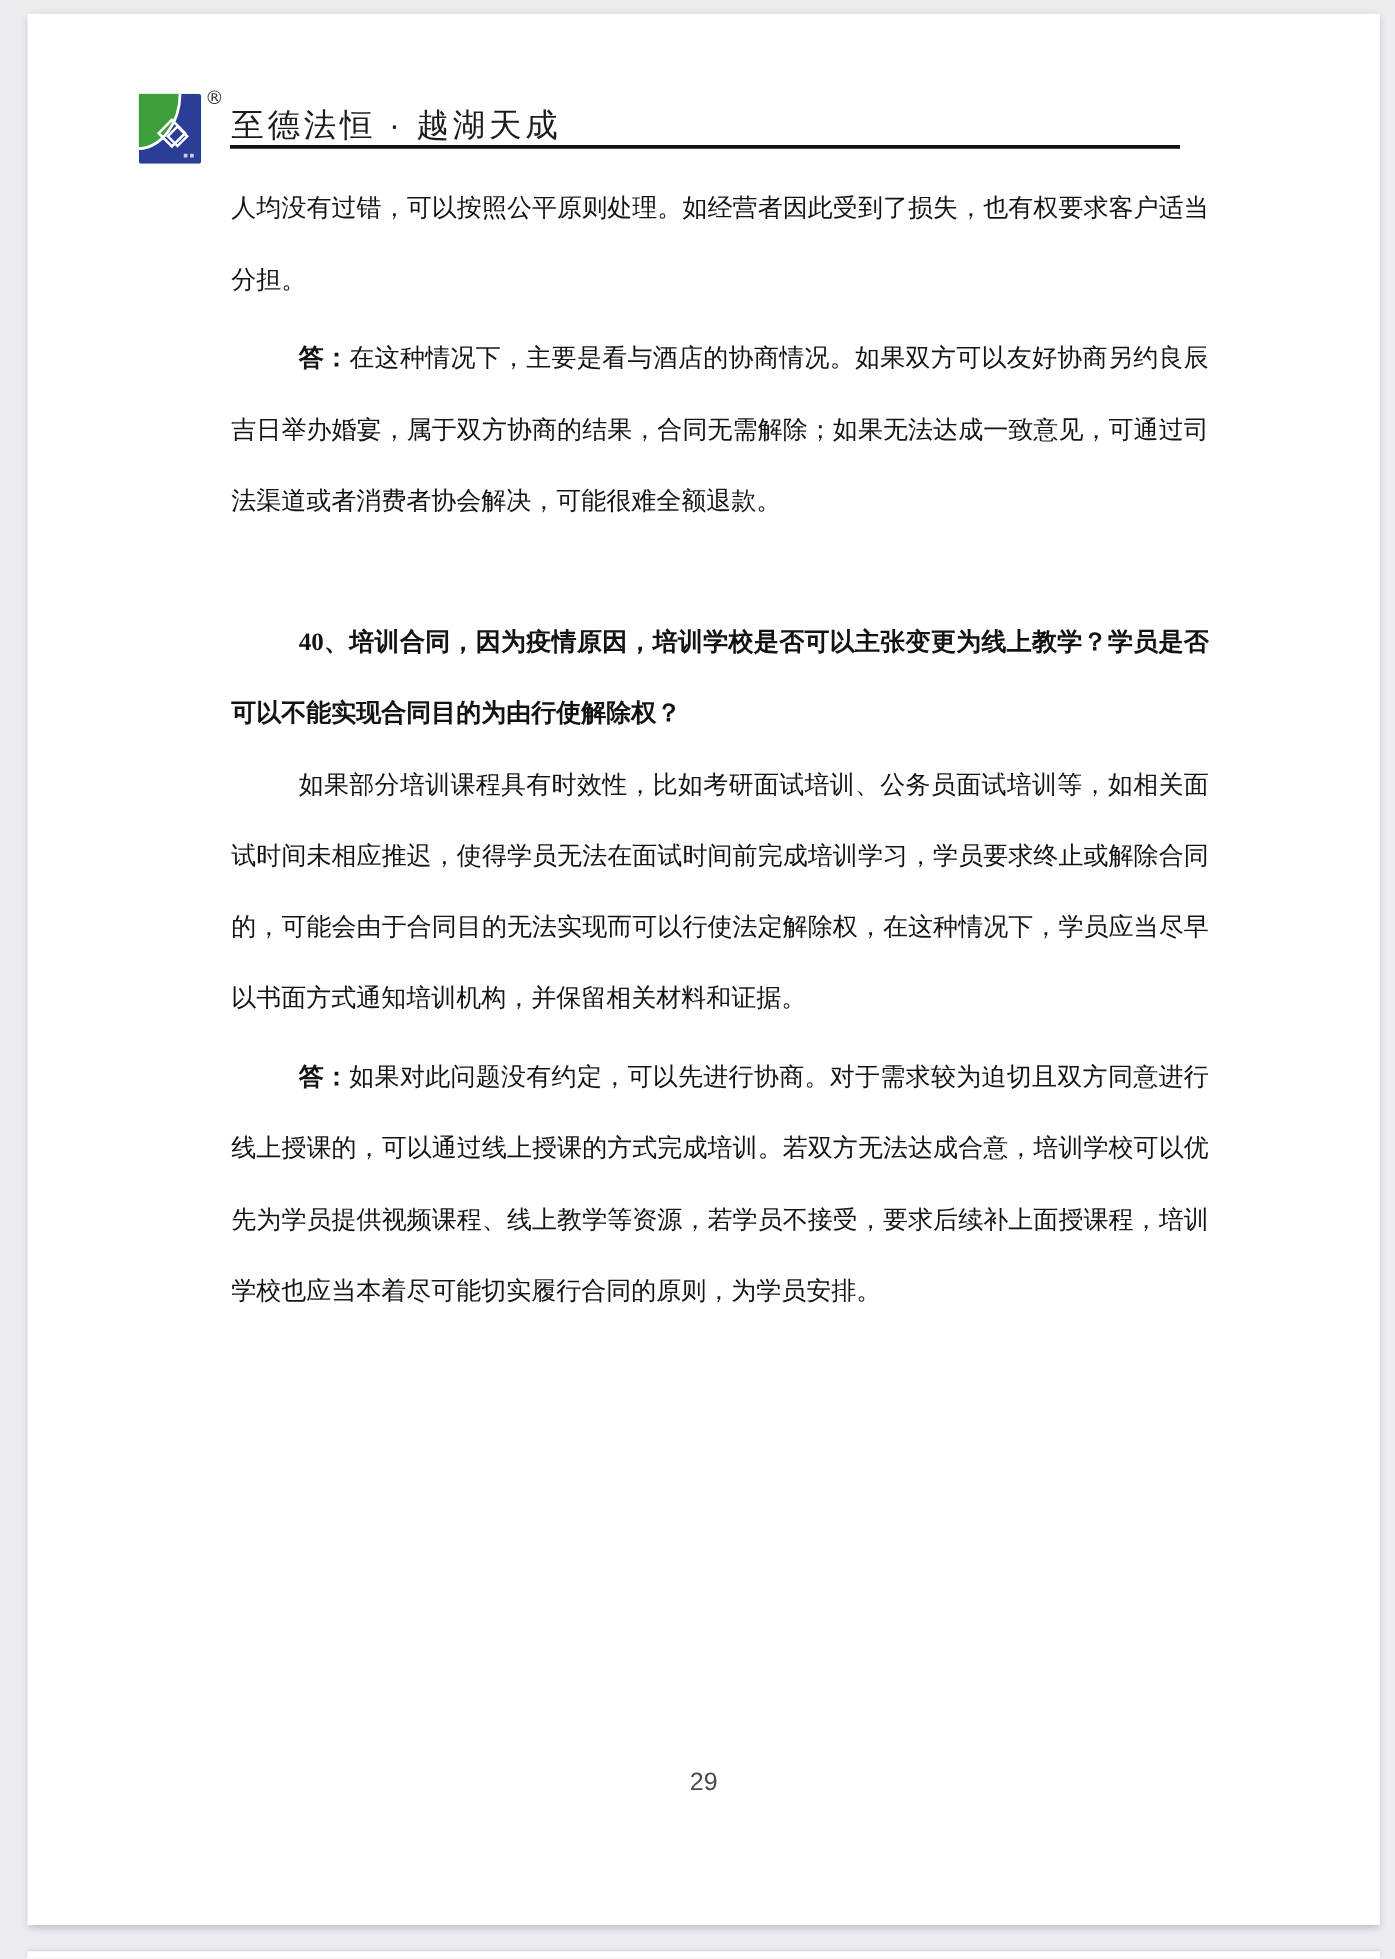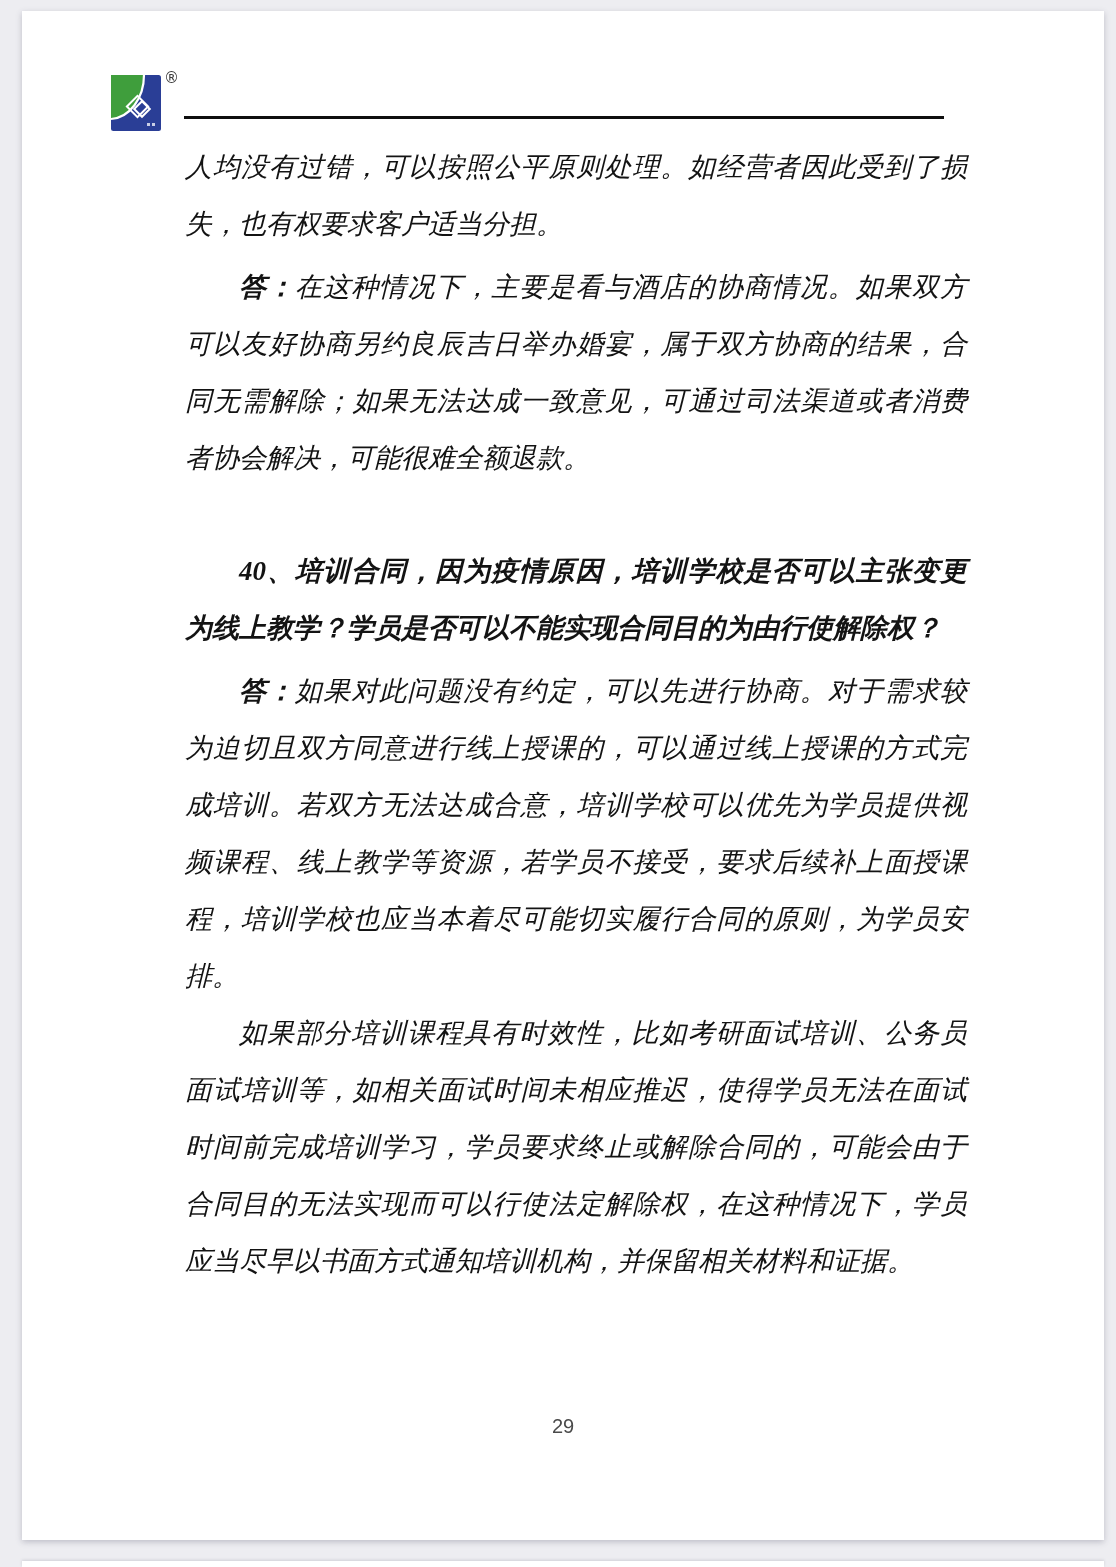--- a/index.html
+++ b/index.html
@@ -39,25 +39,24 @@
   }
   .hrule {
     position: absolute; left: 162px; top: 105px;
     width: 760px; height: 3px; background: #0f0f0f;
   }
 
   
   .content {
     position: absolute; left: 163px; top: 128px;
     width: 782px;
-    font-size: 27px; line-height: 57px;
+    font-size: 20px; line-height: 57px;
     color: #131313;
     text-align: justify;
     word-break: break-all;
-    font-style: italic;
   }
   .para { margin: 0; }
   .indent { text-indent: 54px; }
   .q { font-weight: bold; }
   .sec { margin-top: 56px; }
   .ans { margin-top: 6px; }
   .b { font-weight: bold; }
 
   
   .pagenum {
@@ -81,34 +80,35 @@
         <path d="M33,0 A35,44 0 0 1 0,44" fill="none" stroke="#ffffff" stroke-width="2.2"></path>
         <g stroke="#ffffff" fill="none" stroke-width="2">
           <rect x="19" y="24" width="15" height="15" transform="rotate(45 26.5 31.5)"></rect>
           <rect x="25.5" y="28.5" width="11" height="11" transform="rotate(45 31 34)"></rect>
         </g>
         <rect x="36" y="48" width="3" height="3" fill="#ffffff" opacity="0.75"></rect>
         <rect x="41" y="48" width="3" height="3" fill="#ffffff" opacity="0.75"></rect>
       </svg>
     </div>
     <div class="reg-mark">®</div>
+    <div class="brand">至德法恒 · 越湖天成</div>
     <div class="hrule"></div>
 
     <div class="content">
 
       <p class="para">人均没有过错，可以按照公平原则处理。如经营者因此受到了损失，也有权要求客户适当分担。</p>
 
 
       <p class="para indent ans"><span class="b">答：</span><span>在这种情况下，主要是看与酒店的协商情况。如果双方可以友好协商另约良辰吉日举办婚宴，属于双方协商的结果，合同无需解除；如果无法达成一致意见，可通过司法渠道或者消费者协会解决，可能很难全额退款。</span></p>
 
       <p class="para indent q sec">40、培训合同，因为疫情原因，培训学校是否可以主张变更为线上教学？学员是否可以不能实现合同目的为由行使解除权？</p>
 
+      <p class="para indent">如果部分培训课程具有时效性，比如考研面试培训、公务员面试培训等，如相关面试时间未相应推迟，使得学员无法在面试时间前完成培训学习，学员要求终止或解除合同的，可能会由于合同目的无法实现而可以行使法定解除权，在这种情况下，学员应当尽早以书面方式通知培训机构，并保留相关材料和证据。</p>
+
       <p class="para indent ans"><span class="b">答：</span><span>如果对此问题没有约定，可以先进行协商。对于需求较为迫切且双方同意进行线上授课的，可以通过线上授课的方式完成培训。若双方无法达成合意，培训学校可以优先为学员提供视频课程、线上教学等资源，若学员不接受，要求后续补上面授课程，培训学校也应当本着尽可能切实履行合同的原则，为学员安排。</span></p>
-
-      <p class="para indent">如果部分培训课程具有时效性，比如考研面试培训、公务员面试培训等，如相关面试时间未相应推迟，使得学员无法在面试时间前完成培训学习，学员要求终止或解除合同的，可能会由于合同目的无法实现而可以行使法定解除权，在这种情况下，学员应当尽早以书面方式通知培训机构，并保留相关材料和证据。</p>
 
     </div>
 
     <div class="pagenum">29</div>
 
   </div>
 
   <div class="page-next-sliver"></div>
 
 </div>

